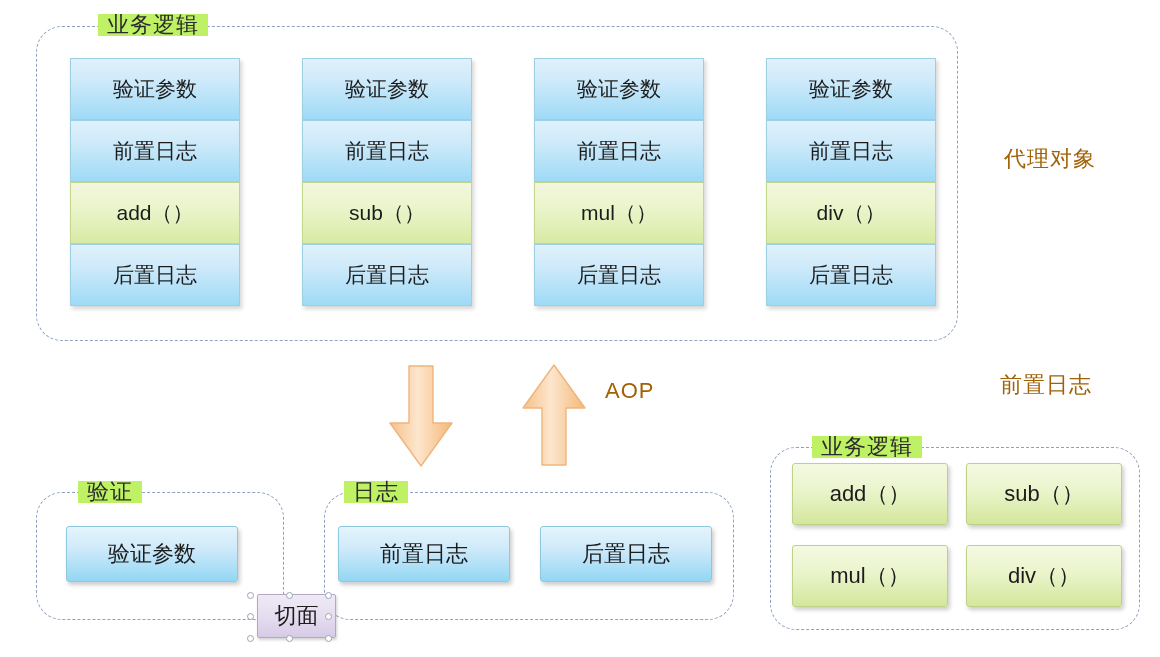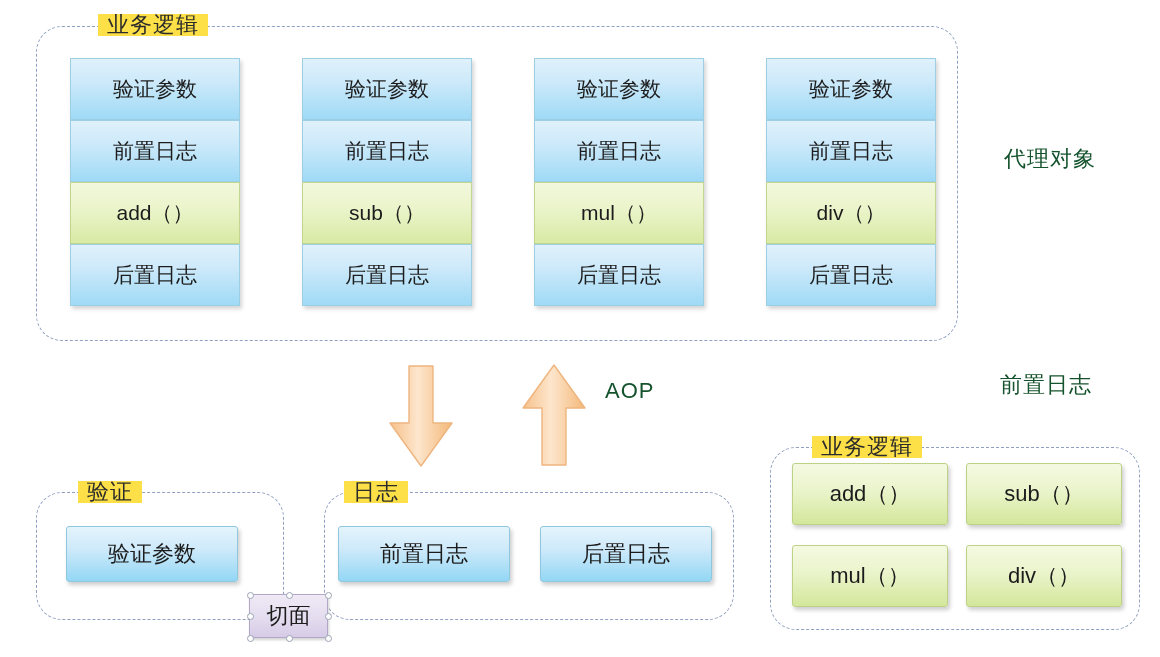--- a/index.html
+++ b/index.html
@@ -18,29 +18,29 @@
     border:1.6px dashed #8fa0c0;
     border-radius:26px;
     box-sizing:border-box;
     background:transparent;
   }
   .group-label{
     position:absolute;
     font-size:22px;
     color:#2b2b2b;
     letter-spacing:1px;
-    background:#fde047;
+    background:#bef264;
     padding:0 9px;
     white-space:nowrap;
     line-height:1;
   }
   .free-label{
     position:absolute;
     font-size:22px;
-    color:#14532d;
+    color:#a16207;
     letter-spacing:1px;
     white-space:nowrap;
     line-height:1;
   }
 
   
   .cell{
     position:absolute;
     box-sizing:border-box;
     display:flex;align-items:center;justify-content:center;
@@ -83,20 +83,21 @@
   .badge{
     position:absolute;
     box-sizing:border-box;
     display:flex;align-items:center;justify-content:center;
     font-size:22px;color:#1c1c1c;
     background:linear-gradient(to bottom,#efeaf6 0%,#e4dcef 55%,#d6cbe6 100%);
     border:1px solid #b3a7c8;
     border-radius:2px;
     box-shadow:1px 2px 3px rgba(0,0,0,.18);
     z-index:9;
+    margin-left:8px;
   }
   .handle{
     position:absolute;width:5px;height:5px;
     background:#ffffff;border:1px solid #9aa4b4;border-radius:50%;
   }
 
   
   .arrow{position:absolute;}
   .arrow svg{display:block;overflow:visible;}
 

